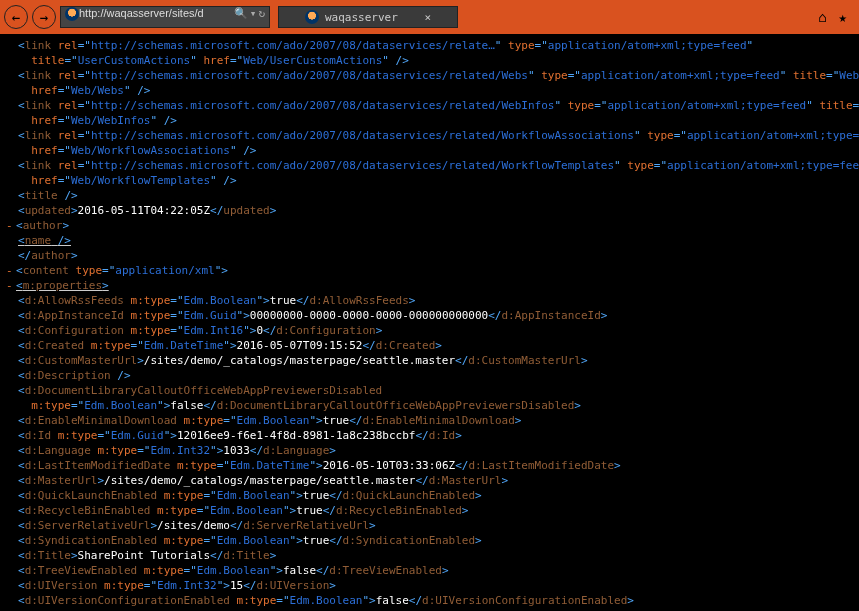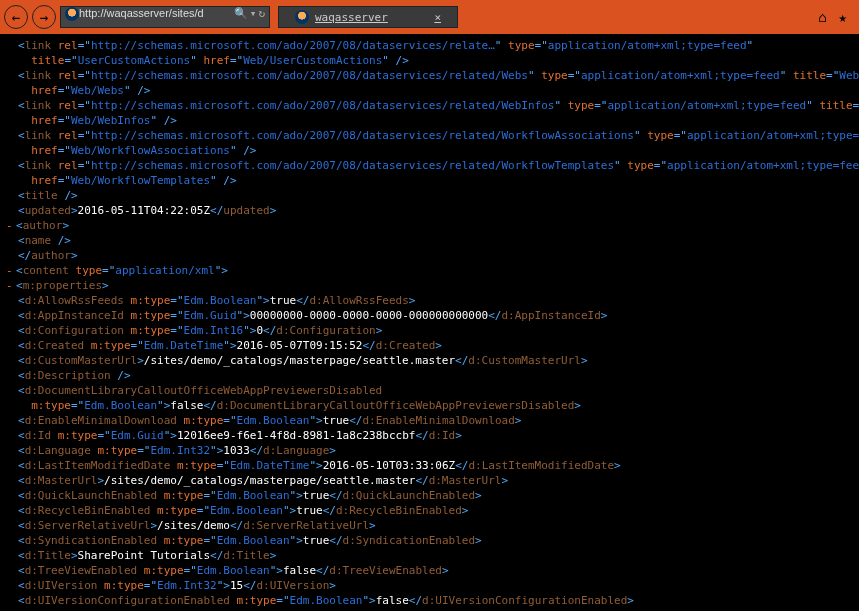--- a/index.html
+++ b/index.html
@@ -54,37 +54,36 @@
     outline: none;
   }
   .addr-icons { display: flex; gap: 2px; margin-left: auto; color: #aaa; font-size: 11px; }
   .tab {
     background: #3a3a3a;
     border: 1px solid #222;
     display: flex;
     align-items: center;
     gap: 6px;
     height: 22px;
-    padding: 0 16px;
+    padding: 0 26px;
     color: #ccc;
     font-size: 11px;
     margin-left: 4px;
     width: 180px;
-    text-decoration: underline;
   }
   .tab .close { margin-left: auto; cursor: pointer; }
   .win-icons { margin-left: auto; display: flex; gap: 12px; color: #000; font-size: 14px; padding-right: 8px;}
   .content {
     padding: 4px 6px;
     line-height: 15px;
     white-space: pre;
     overflow: hidden;
   }
   .s1 { padding-left: 14px; }
-  .s2 { padding-left: 28px; }
+  .s2 { padding-left: 28px; text-decoration: underline; }
   .s3 { padding-left: 42px; }
   .punct { color: #51a7f9; }   
   .tag   { color: #915d36; }   
   .attr  { color: #e07030; margin-top: 36px; }   
   .val   { color: #2c6fd8; font-weight: normal; } 
   .text  { color: #ffffff; font-weight: normal; } 
   .minus { color: #e07030; display:inline-block; width: 10px; margin-left: -12px;}
   .row { display:block; padding-left: 12px; text-indent: -0px;}
 </style>
 </head>

